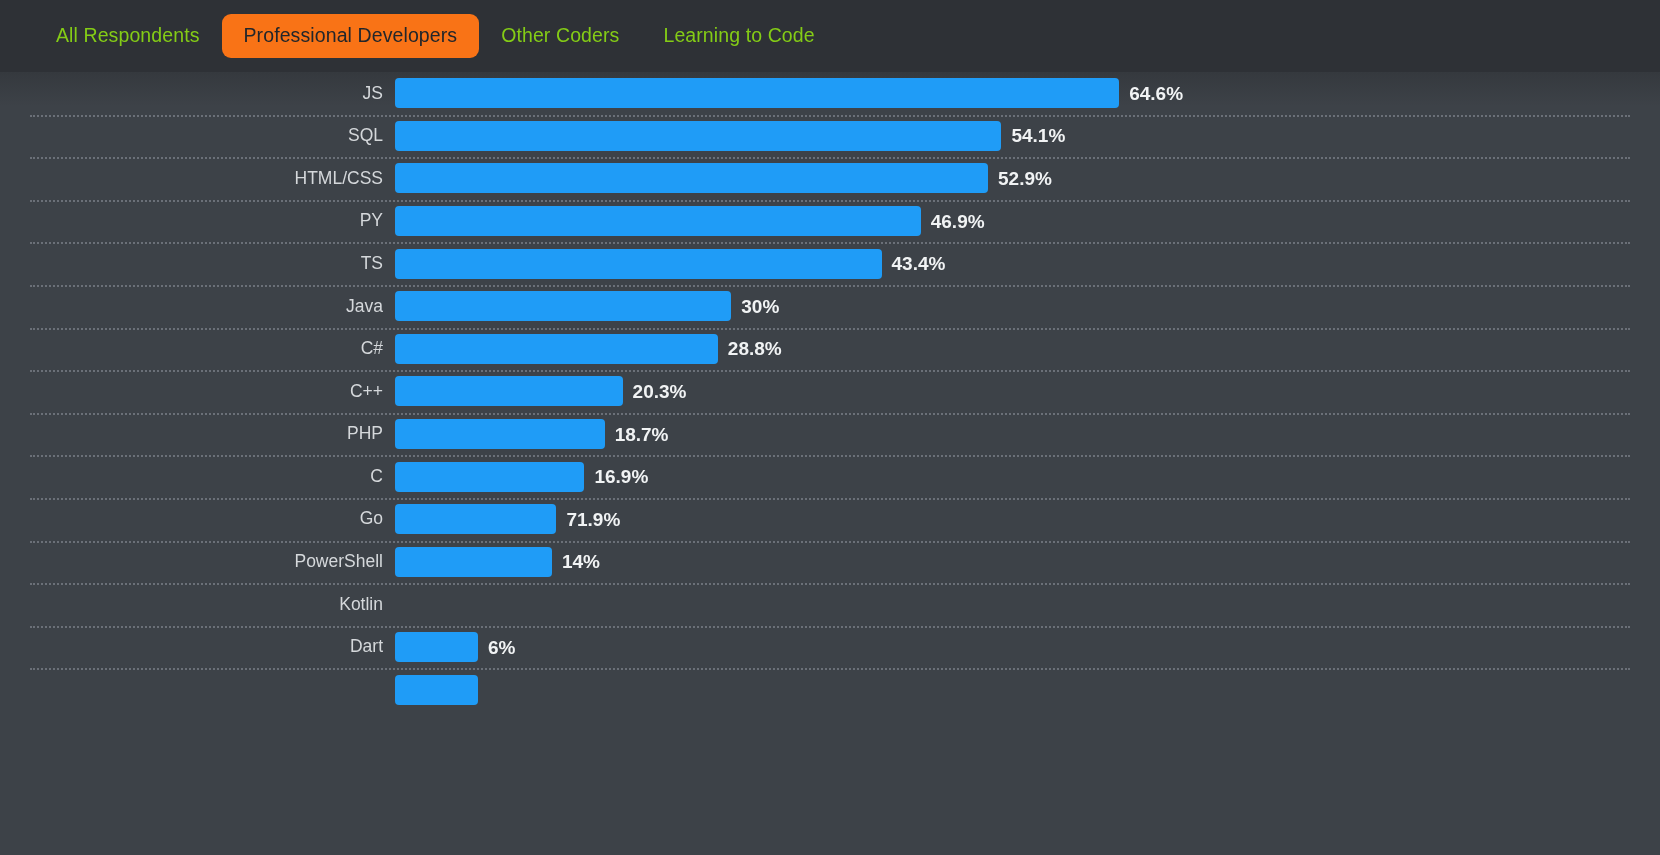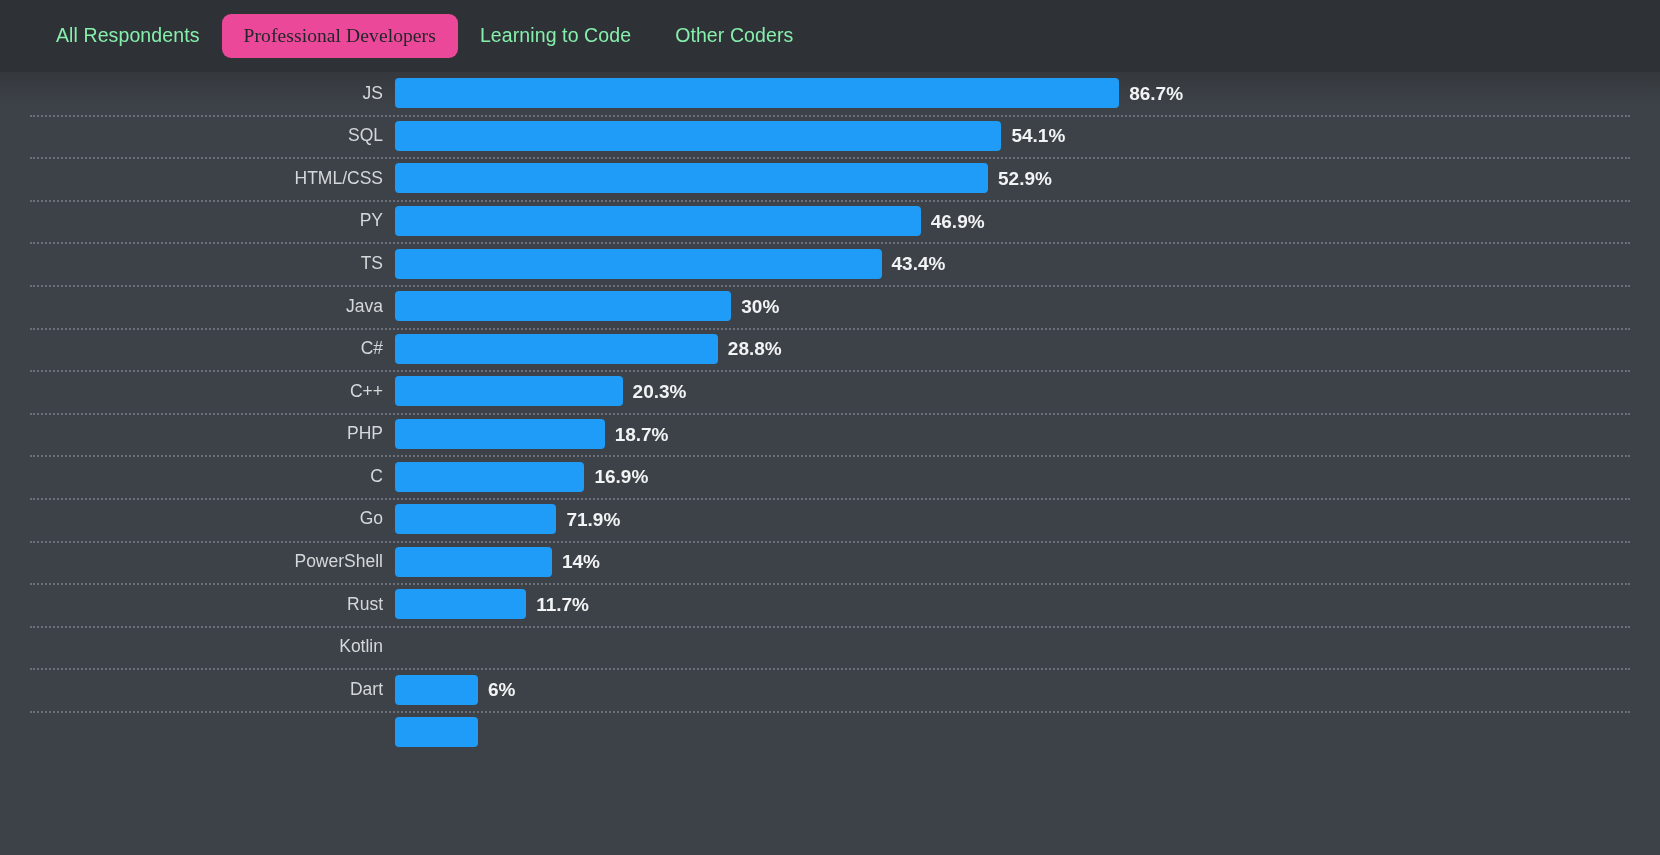--- a/index.html
+++ b/index.html
@@ -23,36 +23,35 @@
     background: #2e3136;
     display: flex;
     align-items: center;
     padding-left: 34px;
     gap: 0px;
     z-index: 5;
   }
 
   .tab {
     font-size: 19.5px;
-    color: #86efac;
+    color: #84cc16;
     line-height: 1;
     padding: 12px 22px;
     border-radius: 9px;
     white-space: nowrap;
     background: transparent;
     border: none;
     cursor: pointer;
     font-family: "Liberation Sans", sans-serif;
     letter-spacing: 0.1px;
   }
 
   .tab.active {
-    background: #ec4899;
+    background: #f97316;
     color: #22262b;
-    font-family: Liberation Serif, serif;
   }
 
   
   .chart-area {
     position: relative;
     height: 783px;
     background: #3d4248;
     overflow: hidden;
   }
 
@@ -123,32 +122,32 @@
     white-space: nowrap;
   }
 </style>
 </head>
 <body>
 
 <div class="header">
   <div id="tabs-container" style="display:flex;align-items:center;">
       <button class="tab">All Respondents</button>
       <button class="tab active">Professional Developers</button>
+      <button class="tab">Other Coders</button>
       <button class="tab">Learning to Code</button>
-      <button class="tab">Other Coders</button>
     </div>
 </div>
 
 <div class="chart-area">
   <div class="rows" id="rows-container">
       <div class="row">
         <div class="row-label">JS</div>
         <div class="bar-wrap">
           <div class="bar" style="width: 724.166px;"></div>
-          <div class="bar-value">86.7%</div>
+          <div class="bar-value">64.6%</div>
         </div>
       </div>
       <div class="row">
         <div class="row-label">SQL</div>
         <div class="bar-wrap">
           <div class="bar" style="width: 606.461px;"></div>
           <div class="bar-value">54.1%</div>
         </div>
       </div>
       <div class="row">
@@ -215,27 +214,20 @@
         </div>
       </div>
       <div class="row">
         <div class="row-label">PowerShell</div>
         <div class="bar-wrap">
           <div class="bar" style="width: 156.94px;"></div>
           <div class="bar-value">14%</div>
         </div>
       </div>
       <div class="row">
-        <div class="row-label">Rust</div>
-        <div class="bar-wrap">
-          <div class="bar" style="width: 131.157px;"></div>
-          <div class="bar-value">11.7%</div>
-        </div>
-      </div>
-      <div class="row">
         <div class="row-label">Kotlin</div>
       </div>
       <div class="row">
         <div class="row-label">Dart</div>
         <div class="bar-wrap">
           <div class="bar" style="width: 83px;"></div>
           <div class="bar-value">6%</div>
         </div>
       </div>
       <div class="row">

